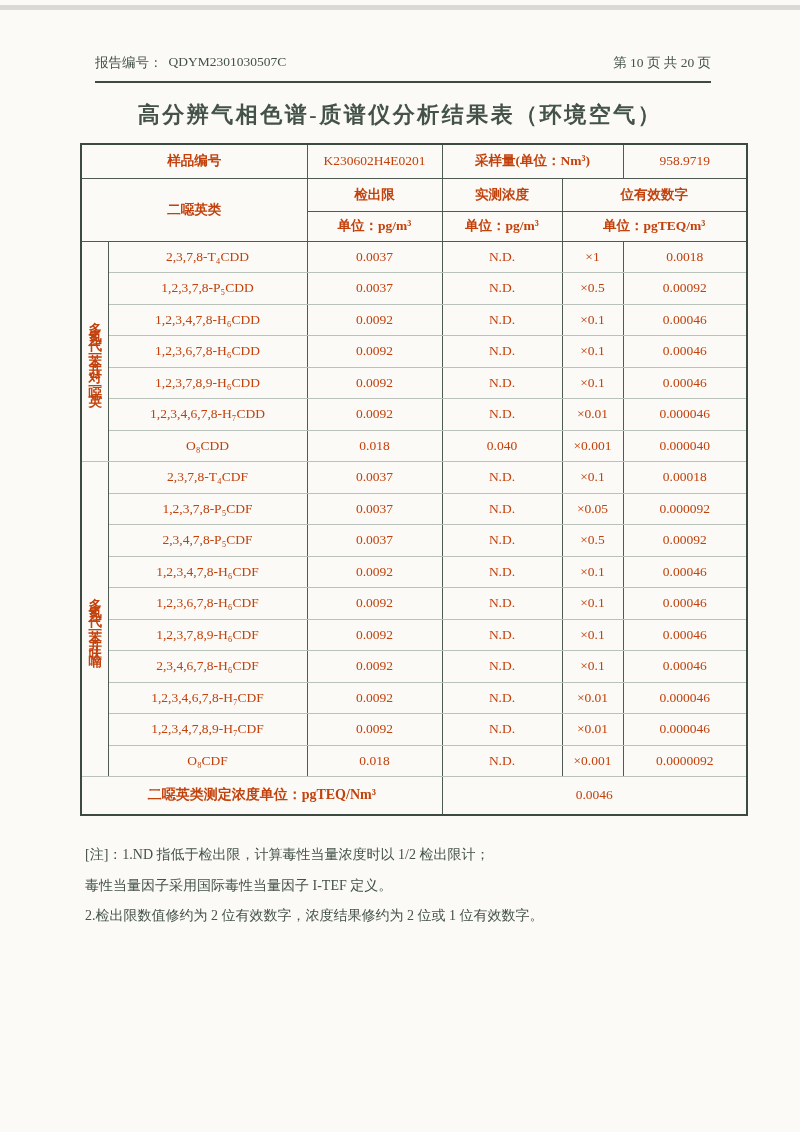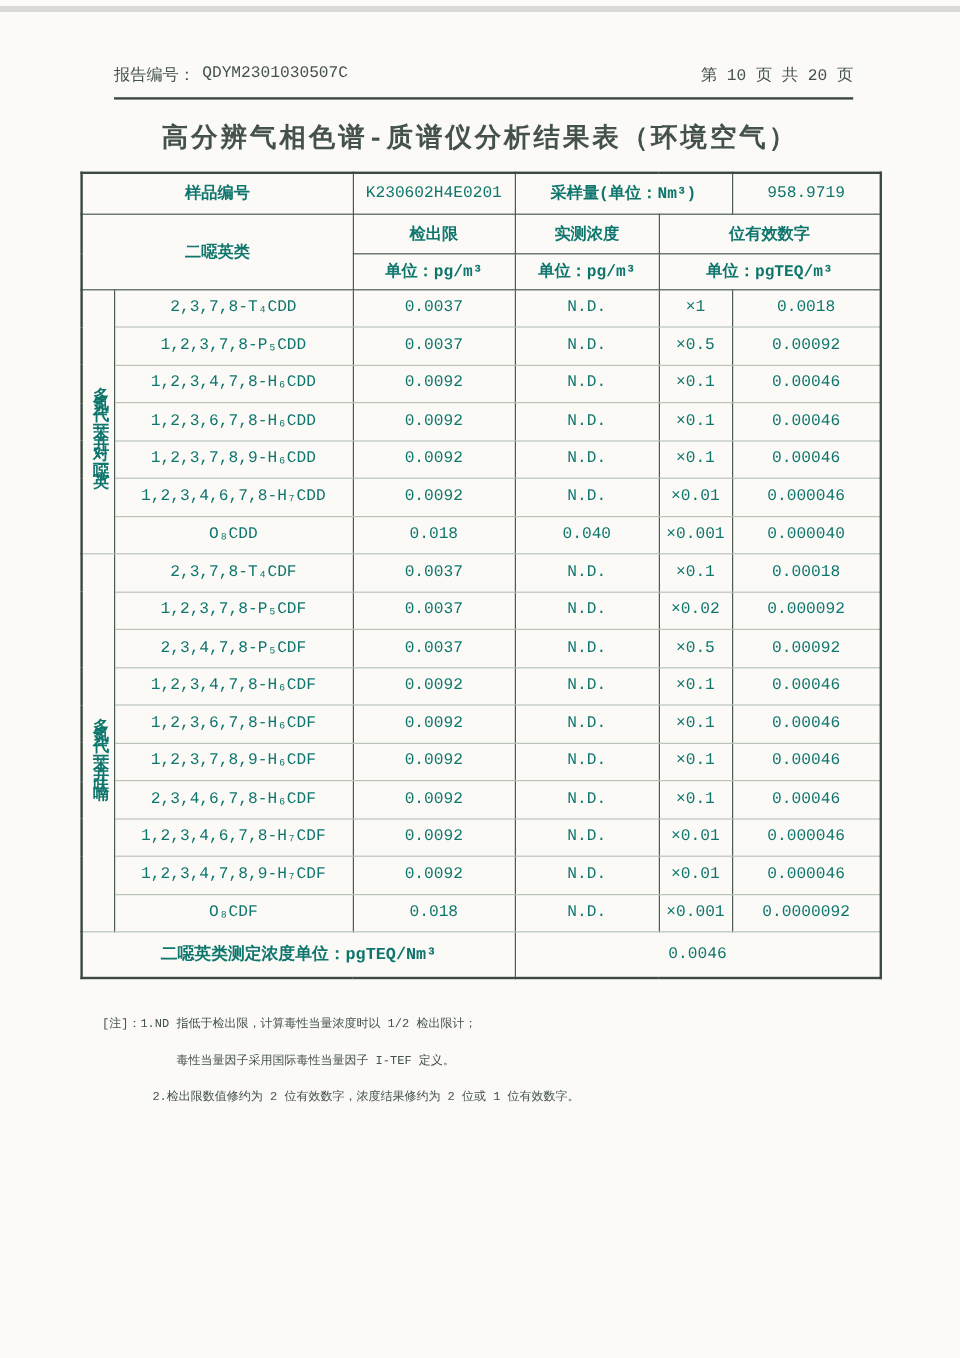--- a/index.html
+++ b/index.html
@@ -1,20 +1,20 @@
 <!DOCTYPE html>
 <html><head>
 <meta charset="utf-8">
 <style>
   html,body { margin:0; padding:0; }
   .page {
     position:relative;
     width:800px; height:1132px;
     background:#fbfaf6;
-    font-family:Liberation Mono, monospace;
+    font-family:Liberation Serif, serif;
     color:#44524a;
     overflow:hidden;
   }
   .scan-band {
     position:absolute; top:5px; left:0;
     width:100%; height:5px;
     background:#d9d9d5;
   }
   .doc-header {
     position:absolute; top:54px; left:95px; width:616px;
@@ -23,25 +23,25 @@
     border-bottom:2px solid #3d4b43;
     font-size:13.5px;
   }
   .report-no { display:flex; gap:6px; }
   .doc-title {
     position:absolute; top:100px; left:0; width:100%;
     text-align:center;
     font-size:22px; font-weight:bold; letter-spacing:2.5px;
   }
   table.report-table {
-    position:absolute; top:143px; left:67px;
+    position:absolute; top:143px; left:80px;
     width:666px;
     border-collapse:collapse; table-layout:fixed;
     font-size:13.5px;
-    color:#0f766e;
+    color:#c2410c;
   }
   table.report-table { border:2.5px solid #3c4a42; }
   .report-table th, .report-table td {
     border:1.5px solid #4d5b52;
     text-align:center; vertical-align:middle;
     padding:0 2px;
     font-weight:normal;
     overflow:hidden; white-space:nowrap;
   }
   .report-table th { font-weight:bold; }
@@ -60,24 +60,24 @@
     text-orientation:upright;
     letter-spacing:8px;
     font-weight:bold;
     font-size:13.5px;
     padding:6px 0;
     white-space:normal;
   }
   td.summary-label { font-weight:bold; font-size:14px; }
   .notes {
     position:absolute; top:840px; left:85px; width:640px;
-    font-size:10px; line-height:30.5px;
-  }
-  .note-line-2 { margin-left:62px; }
-  .note-line-3 { margin-left:42px; }
+    font-size:14px; line-height:30.5px;
+  }
+  .note-line-2 { }
+  .note-line-3 { }
 </style>
 </head>
 <body>
 
 <div class="page">
   <div class="scan-band"></div>
 
   <div class="doc-header">
     <div class="report-no">
       <span>报告编号：</span>
@@ -172,21 +172,21 @@
           <td class="cell-compound">2,3,7,8-T₄CDF</td>
           <td class="cell-detection">0.0037</td>
           <td class="cell-measured">N.D.</td>
           <td class="cell-factor">×0.1</td>
           <td class="cell-converted">0.00018</td>
         </tr>
         <tr class="data">
           <td class="cell-compound">1,2,3,7,8-P₅CDF</td>
           <td class="cell-detection">0.0037</td>
           <td class="cell-measured">N.D.</td>
-          <td class="cell-factor">×0.02</td>
+          <td class="cell-factor">×0.05</td>
           <td class="cell-converted">0.000092</td>
         </tr>
         <tr class="data">
           <td class="cell-compound">2,3,4,7,8-P₅CDF</td>
           <td class="cell-detection">0.0037</td>
           <td class="cell-measured">N.D.</td>
           <td class="cell-factor">×0.5</td>
           <td class="cell-converted">0.00092</td>
         </tr>
         <tr class="data">

